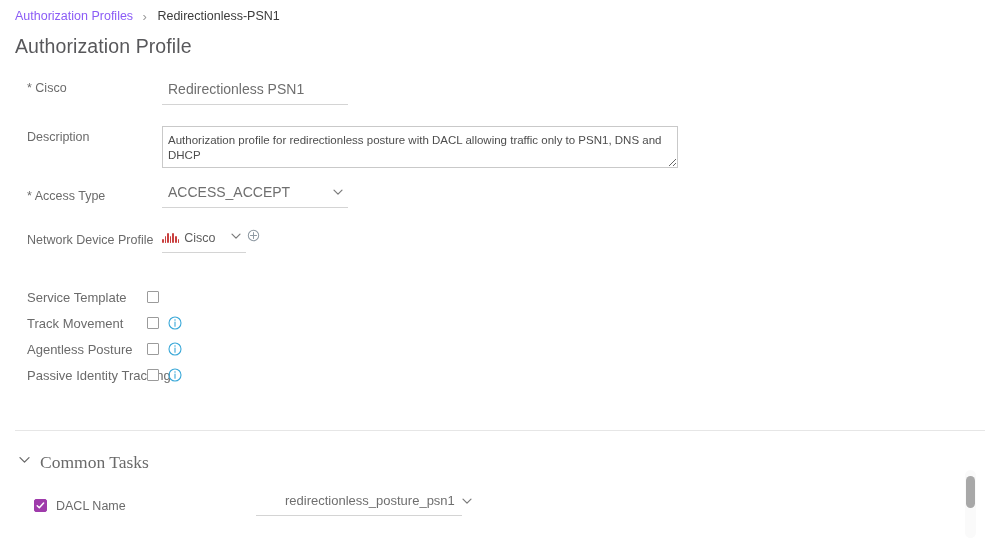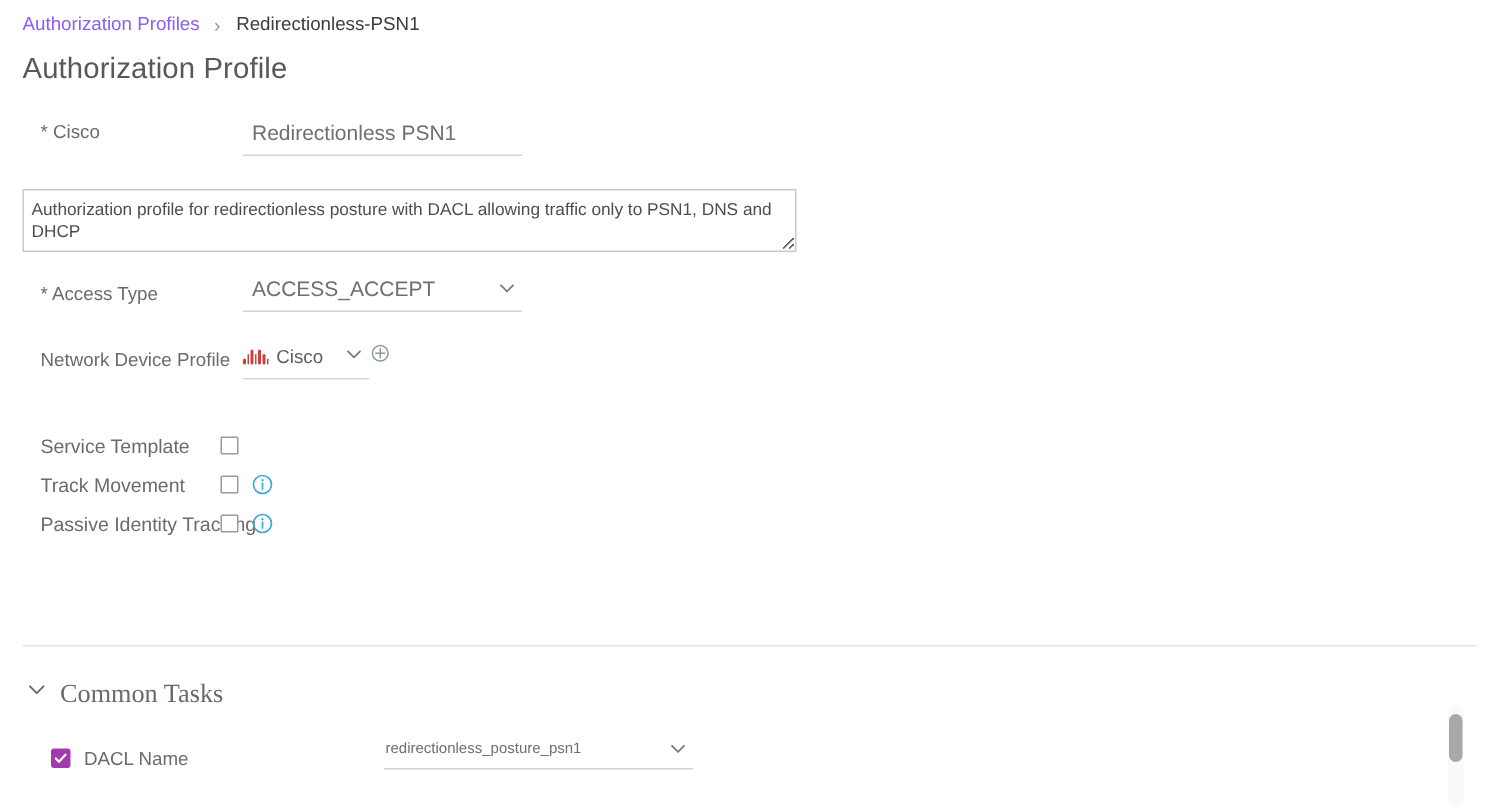--- a/index.html
+++ b/index.html
@@ -288,21 +288,21 @@
     left: 256px;
     top: -6px;
     width: 206px;
     border-bottom: 1px solid #d4d4d4;
     display: flex;
     align-items: center;
     justify-content: space-between;
     padding: 0 4px 7px 1px;
     cursor: pointer;
   }
-  .dacl-sel .sel-val { font-size: 10px; }
+  .dacl-sel .sel-val { font-size: 13px; margin-left: 28px; }
 
   
   .scrollbar-track {
     position: absolute;
     left: 965px;
     top: 470px;
     width: 11px;
     height: 68px;
     background: #fafafa;
     border-radius: 6px;
@@ -334,20 +334,21 @@
   <div class="form">
 
     <div class="row" style="height:46px;">
       <div class="lbl">* Cisco</div>
       <div class="ctrl" style="margin-left:15px;">
         <input class="uline-field" type="text" value="Redirectionless PSN1" style="">
       </div>
     </div>
 
     <div class="row" style="height:58px;">
+      <div class="lbl" style="padding-top:3px;">Description</div>
       <div class="ctrl" style="margin-left:15px;">
         <textarea class="desc-box" style="">Authorization profile for redirectionless posture with DACL allowing traffic only to PSN1, DNS and DHCP</textarea>
       </div>
     </div>
 
     <div class="row" style="height:47px;">
       <div class="lbl" style="padding-top:4px;">* Access Type</div>
       <div class="ctrl" style="margin-left:15px;">
         <div class="sel-wrap">
           <span class="sel-val">ACCESS_ACCEPT</span>
@@ -405,20 +406,31 @@
         <span class="cb"></span>
         <span class="info-icon">
           <svg viewBox="0 0 14 14" width="14" height="14">
             <circle cx="7" cy="7" r="6" fill="none" stroke="#3aa8d8" stroke-width="1.1"></circle>
             <circle cx="7" cy="4.1" r="0.75" fill="#3aa8d8"></circle>
             <path d="M7 6.1 L7 10.2" stroke="#3aa8d8" stroke-width="1.1" stroke-linecap="round"></path>
           </svg>
         </span>
       </div>
 
+      <div class="cb-row">
+        <span class="cb-lbl">Agentless Posture</span>
+        <span class="cb"></span>
+        <span class="info-icon">
+          <svg viewBox="0 0 14 14" width="14" height="14">
+            <circle cx="7" cy="7" r="6" fill="none" stroke="#3aa8d8" stroke-width="1.1"></circle>
+            <circle cx="7" cy="4.1" r="0.75" fill="#3aa8d8"></circle>
+            <path d="M7 6.1 L7 10.2" stroke="#3aa8d8" stroke-width="1.1" stroke-linecap="round"></path>
+          </svg>
+        </span>
+      </div>
 
       <div class="cb-row">
         <span class="cb-lbl">Passive Identity Tracking</span>
         <span class="cb"></span>
         <span class="info-icon">
           <svg viewBox="0 0 14 14" width="14" height="14">
             <circle cx="7" cy="7" r="6" fill="none" stroke="#3aa8d8" stroke-width="1.1"></circle>
             <circle cx="7" cy="4.1" r="0.75" fill="#3aa8d8"></circle>
             <path d="M7 6.1 L7 10.2" stroke="#3aa8d8" stroke-width="1.1" stroke-linecap="round"></path>
           </svg>

